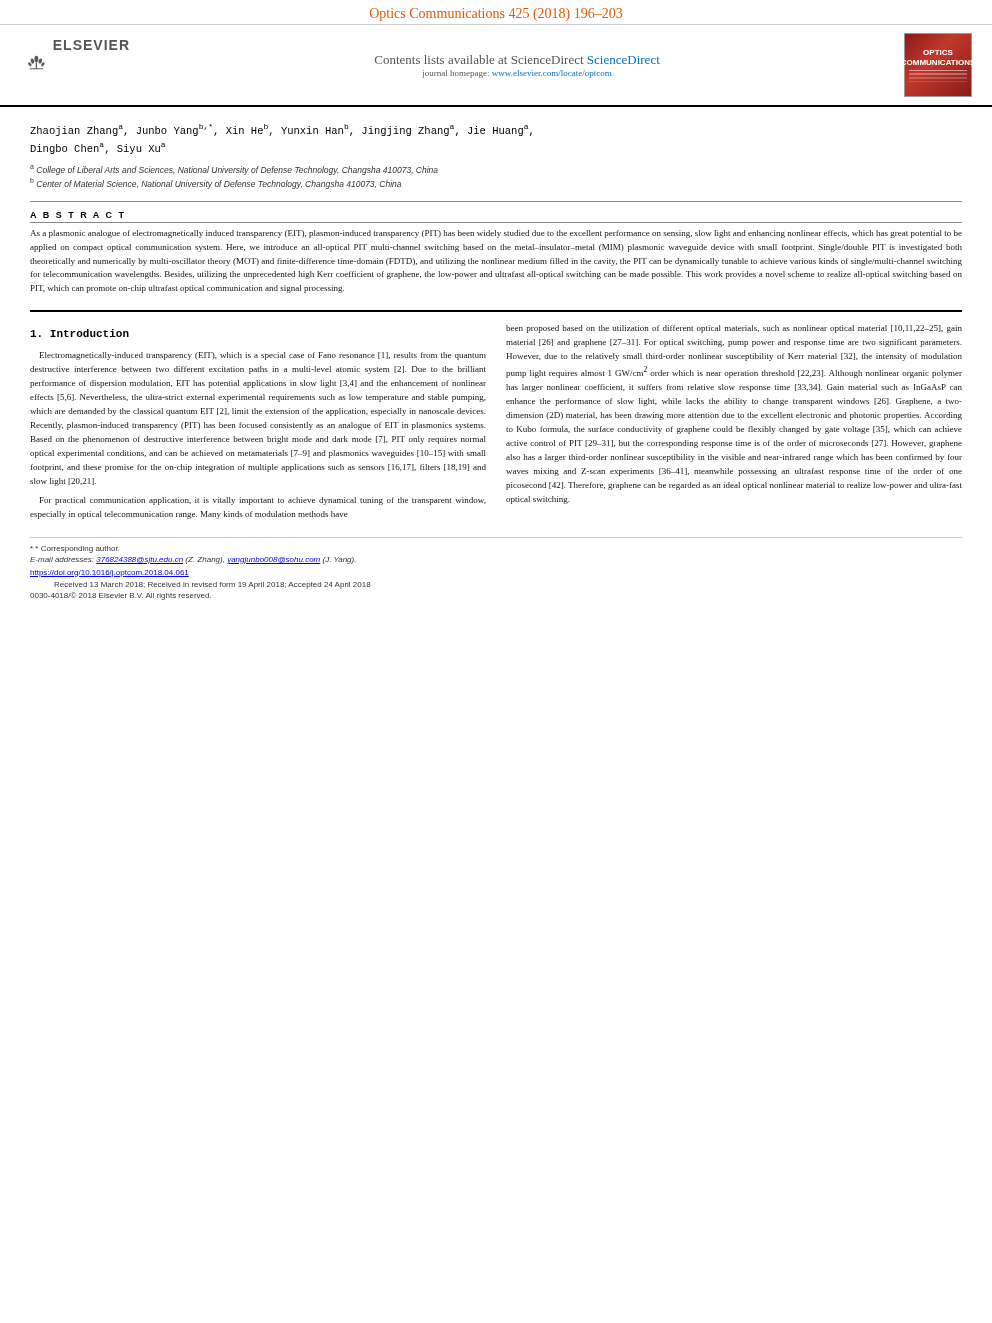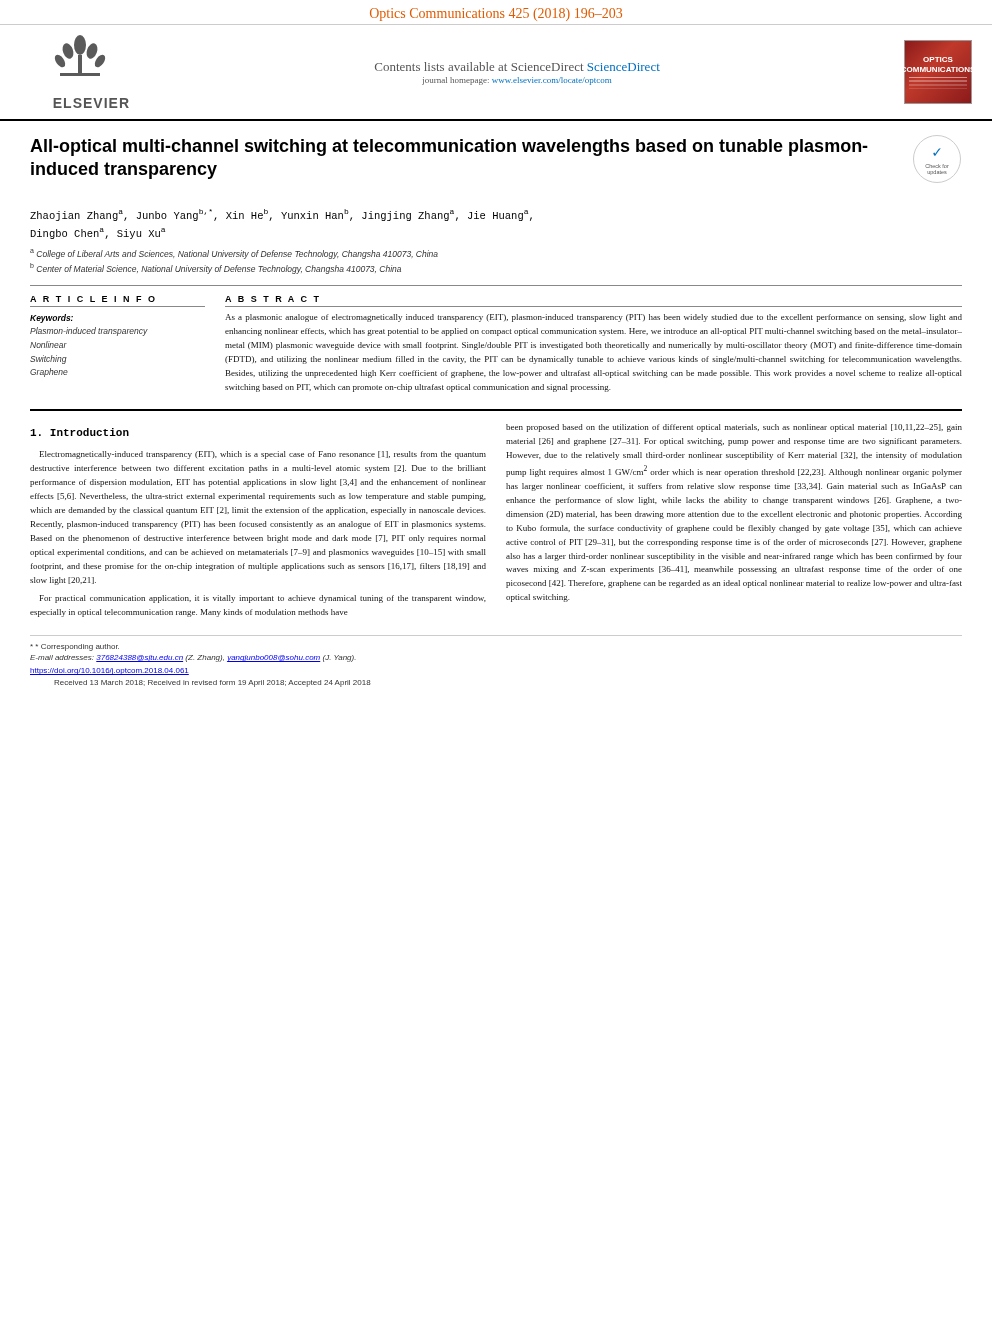--- a/index.html
+++ b/index.html
@@ -294,22 +294,22 @@
     }
     .footer-copyright {
       font-size: 8px;
       color: #333;
       font-family: Arial, sans-serif;
     }
 
     
     .elsevier-logo-area {
       display: flex;
-      flex-direction: column;
-      align-items: flex-end;
+      flex-direction: row;
+      align-items: flex-start;
     }
     .elsevier-text {
       font-size: 14px;
       font-family: Arial, sans-serif;
       font-weight: bold;
       color: #555;
       letter-spacing: 1px;
       margin-top: 2px;
     }
   </style>
@@ -355,60 +355,40 @@
           <div style="height:2px;background:rgba(255,255,255,0.3);margin-bottom:2px;"></div>
           <div style="height:2px;background:rgba(255,255,255,0.2);margin-bottom:2px;"></div>
           <div style="height:1px;background:rgba(255,255,255,0.15);"></div>
         </div>
       </div>
     </div>
   </div>
 
   <div class="article-body">
 
-    <div class="article-title-section">
-      <div class="article-title-text">
-        <div class="article-title">All-optical multi-channel switching at telecommunication wavelengths based on tunable plasmon-induced transparency</div>
-      </div>
-      <div class="check-badge">
-        <div class="check-badge-box">
-          <div class="check-mark">✓</div>
-          <span style="font-size:5.5px;font-family:Arial,sans-serif;color:#555;text-align:center;">Check for
-updates</span>
-        </div>
-      </div>
-    </div>
 
     <div class="authors">
       Zhaojian Zhang<sup>a</sup>,
       Junbo Yang<sup>b,*</sup>,
       Xin He<sup>b</sup>,
       Yunxin Han<sup>b</sup>,
       Jingjing Zhang<sup>a</sup>,
       Jie Huang<sup>a</sup>,<br>
       Dingbo Chen<sup>a</sup>,
       Siyu Xu<sup>a</sup>
     </div>
 
     <div class="affiliations">
       <sup>a</sup> <span>College of Liberal Arts and Sciences, National University of Defense Technology, Changsha 410073, China</span><br>
       <sup>b</sup> <span>Center of Material Science, National University of Defense Technology, Changsha 410073, China</span>
     </div>
 
     <hr class="section-divider">
 
     <div class="article-info-abstract">
-      <div class="article-info">
-        <div class="article-info-title">A R T I C L E   I N F O</div>
-        <div class="keywords-label">Keywords:</div>
-        <div class="keyword-item">Plasmon-induced transparency</div>
-        <div class="keyword-item">Nonlinear</div>
-        <div class="keyword-item">Switching</div>
-        <div class="keyword-item">Graphene</div>
-      </div>
       <div class="abstract-section">
         <div class="abstract-title">A B S T R A C T</div>
         <div class="abstract-text">As a plasmonic analogue of electromagnetically induced transparency (EIT), plasmon-induced transparency (PIT) has been widely studied due to the excellent performance on sensing, slow light and enhancing nonlinear effects, which has great potential to be applied on compact optical communication system. Here, we introduce an all-optical PIT multi-channel switching based on the metal–insulator–metal (MIM) plasmonic waveguide device with small footprint. Single/double PIT is investigated both theoretically and numerically by multi-oscillator theory (MOT) and finite-difference time-domain (FDTD), and utilizing the nonlinear medium filled in the cavity, the PIT can be dynamically tunable to achieve various kinds of single/multi-channel switching for telecommunication wavelengths. Besides, utilizing the unprecedented high Kerr coefficient of graphene, the low-power and ultrafast all-optical switching can be made possible. This work provides a novel scheme to realize all-optical switching based on PIT, which can promote on-chip ultrafast optical communication and signal processing.</div>
       </div>
     </div>
 
     <hr class="full-divider">
 
     <div class="two-column">
       <div class="col">
@@ -429,16 +409,17 @@
         <em>E-mail addresses:</em>
         <a href="#"><span>376824388@sjtu.edu.cn</span></a>
         <span>(Z. Zhang),</span>
         <a href="#"><span>yangjunbo008@sohu.com</span></a>
         <span>(J. Yang).</span>
       </div>
       <div class="footer-doi">
         <a href="#"><span>https://doi.org/10.1016/j.optcom.2018.04.061</span></a>
       </div>
       <div class="footer-received">Received 13 March 2018; Received in revised form 19 April 2018; Accepted 24 April 2018</div>
+      <div class="footer-copyright">0030-4018/© 2018 Elsevier B.V. All rights reserved.</div>
     </div>
 
   </div>
 </div>
 
 </body></html>

